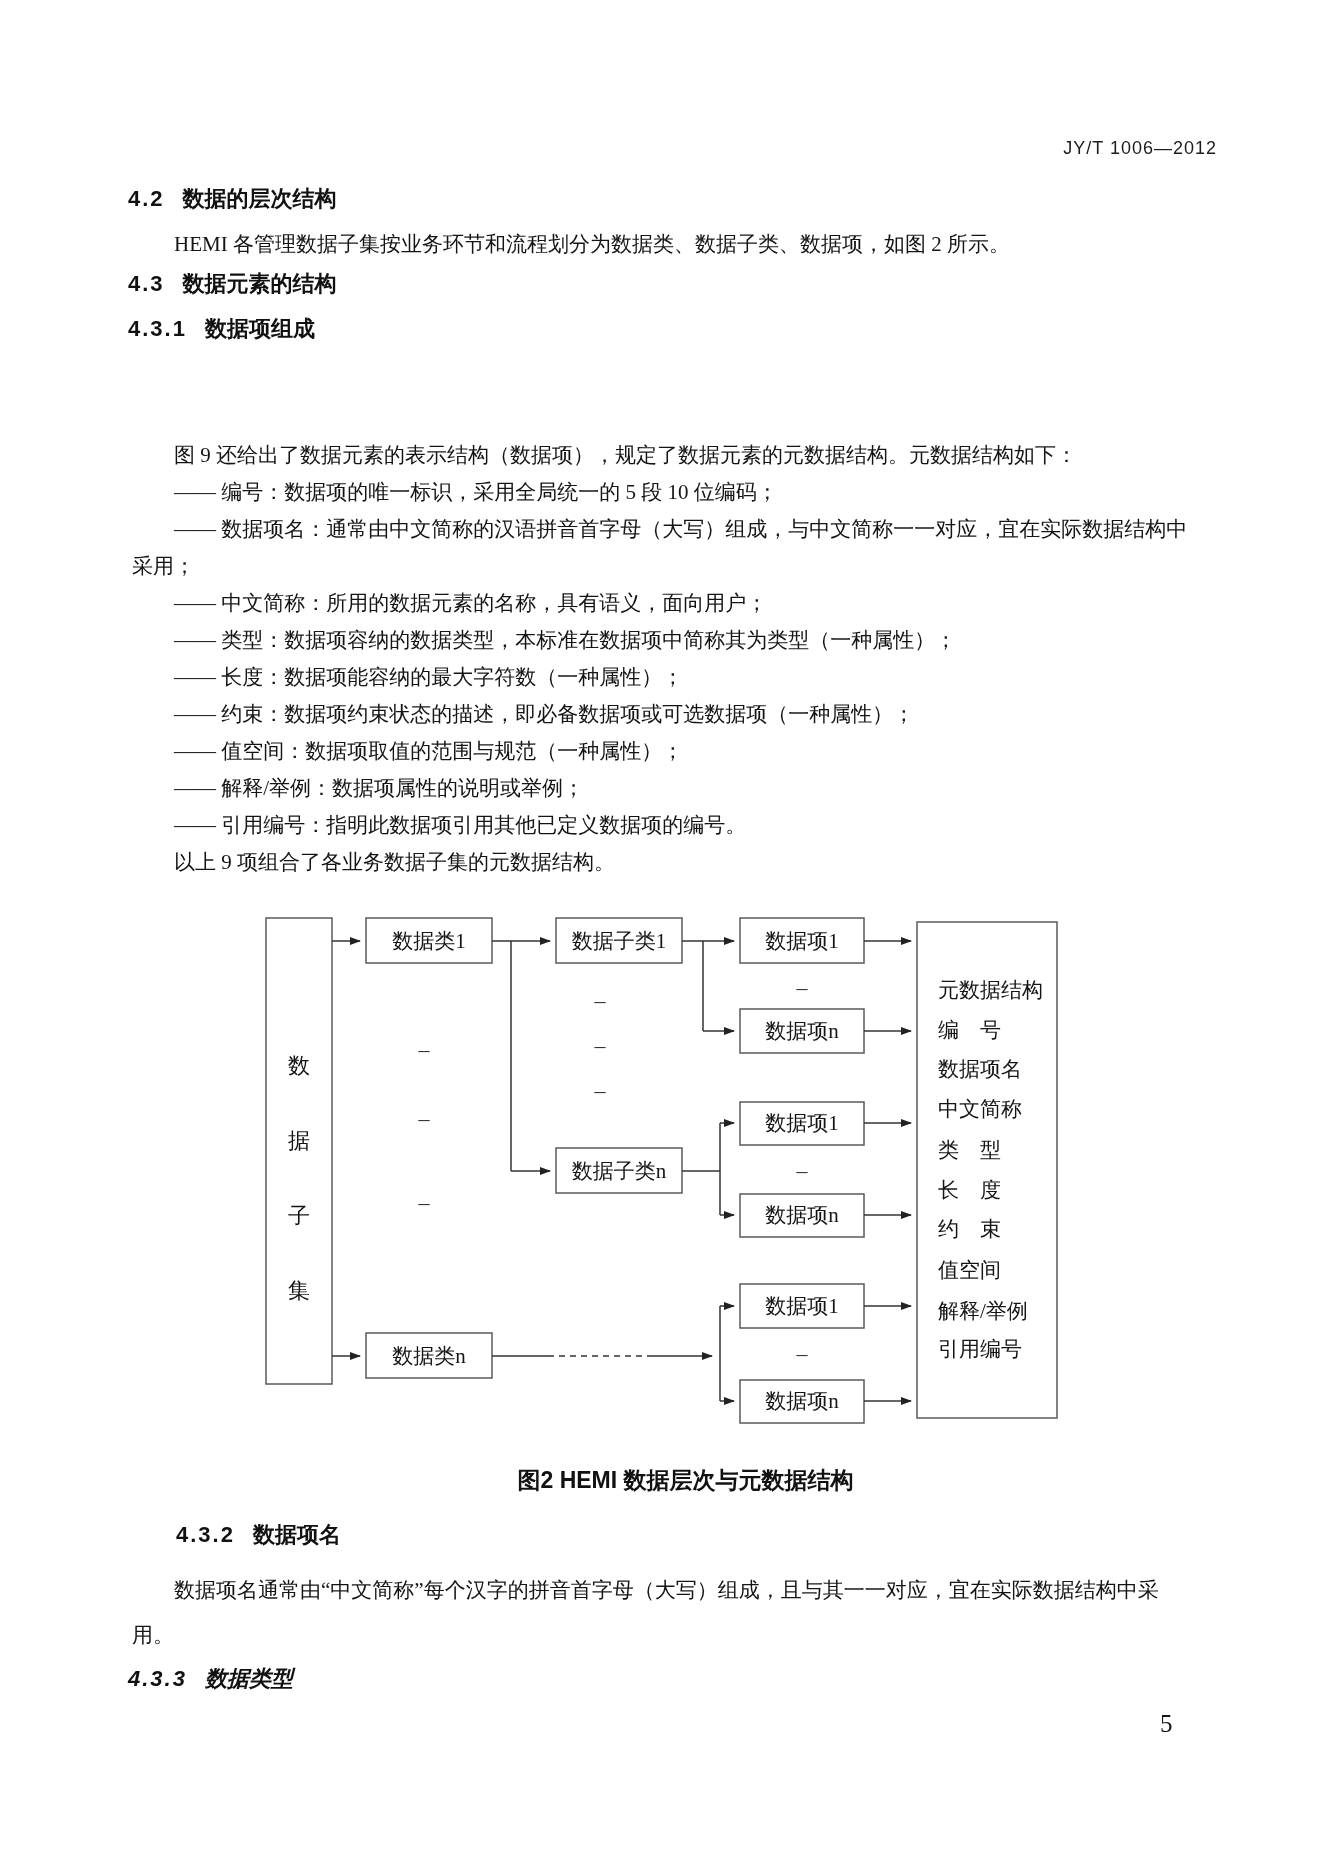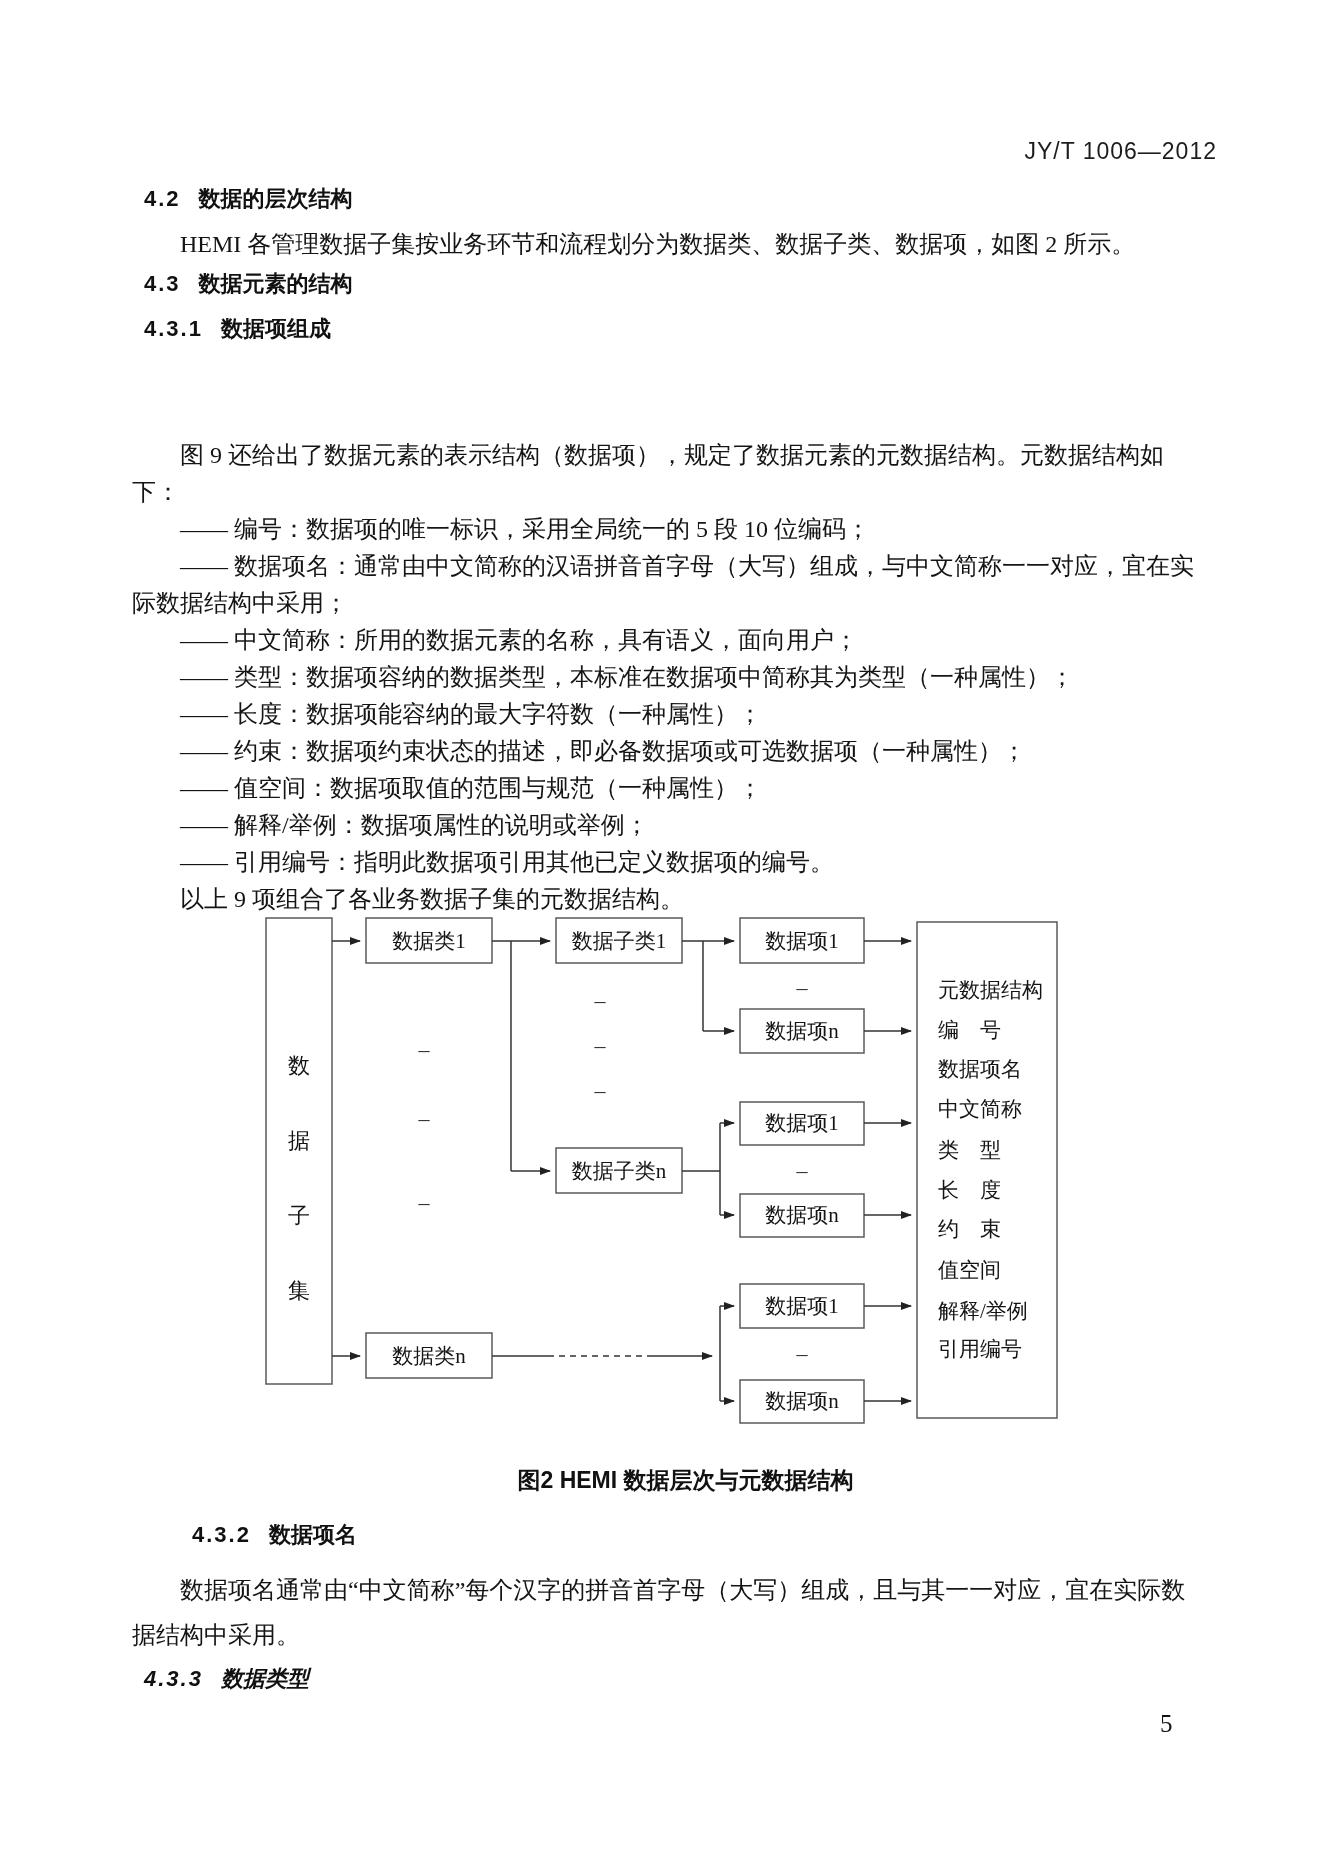--- a/index.html
+++ b/index.html
@@ -9,30 +9,30 @@
     margin:0 auto;
     background:#ffffff;
     font-family:"Liberation Serif", serif;
     color:#141414;
     overflow:hidden;
   }
   .abs { position:absolute; }
   .doc-code {
     top:138px; right:106px;
     font-family:"Liberation Sans", sans-serif;
-    font-size:23px; letter-spacing:1px; color:#1c1c1c;
+    font-size:18px; letter-spacing:1px; color:#1c1c1c;
   }
   .heading {
-    left:144px;
+    left:128px;
     font-family:"Liberation Sans", sans-serif;
     font-weight:bold; font-size:22px; line-height:30px; color:#111;
     white-space:nowrap;
   }
   .heading .h-num { margin-right:18px; letter-spacing:2px; }
-  .body-col { left:132px; width:1062px; font-size:24px; line-height:37px; }
+  .body-col { left:132px; width:1062px; font-size:21px; line-height:37px; }
   .body-col p { margin:0; text-indent:2em; }
   .para2line { line-height:45px; }
   .fig-caption {
     top:1465px; left:0; width:1323px; text-align:center;
     font-family:"Liberation Sans", sans-serif;
     font-weight:bold; font-size:23px; color:#111;margin-left:24px;
   }
   .page-num { top:1710px; left:1160px; font-size:25px; }
   
   svg text {

